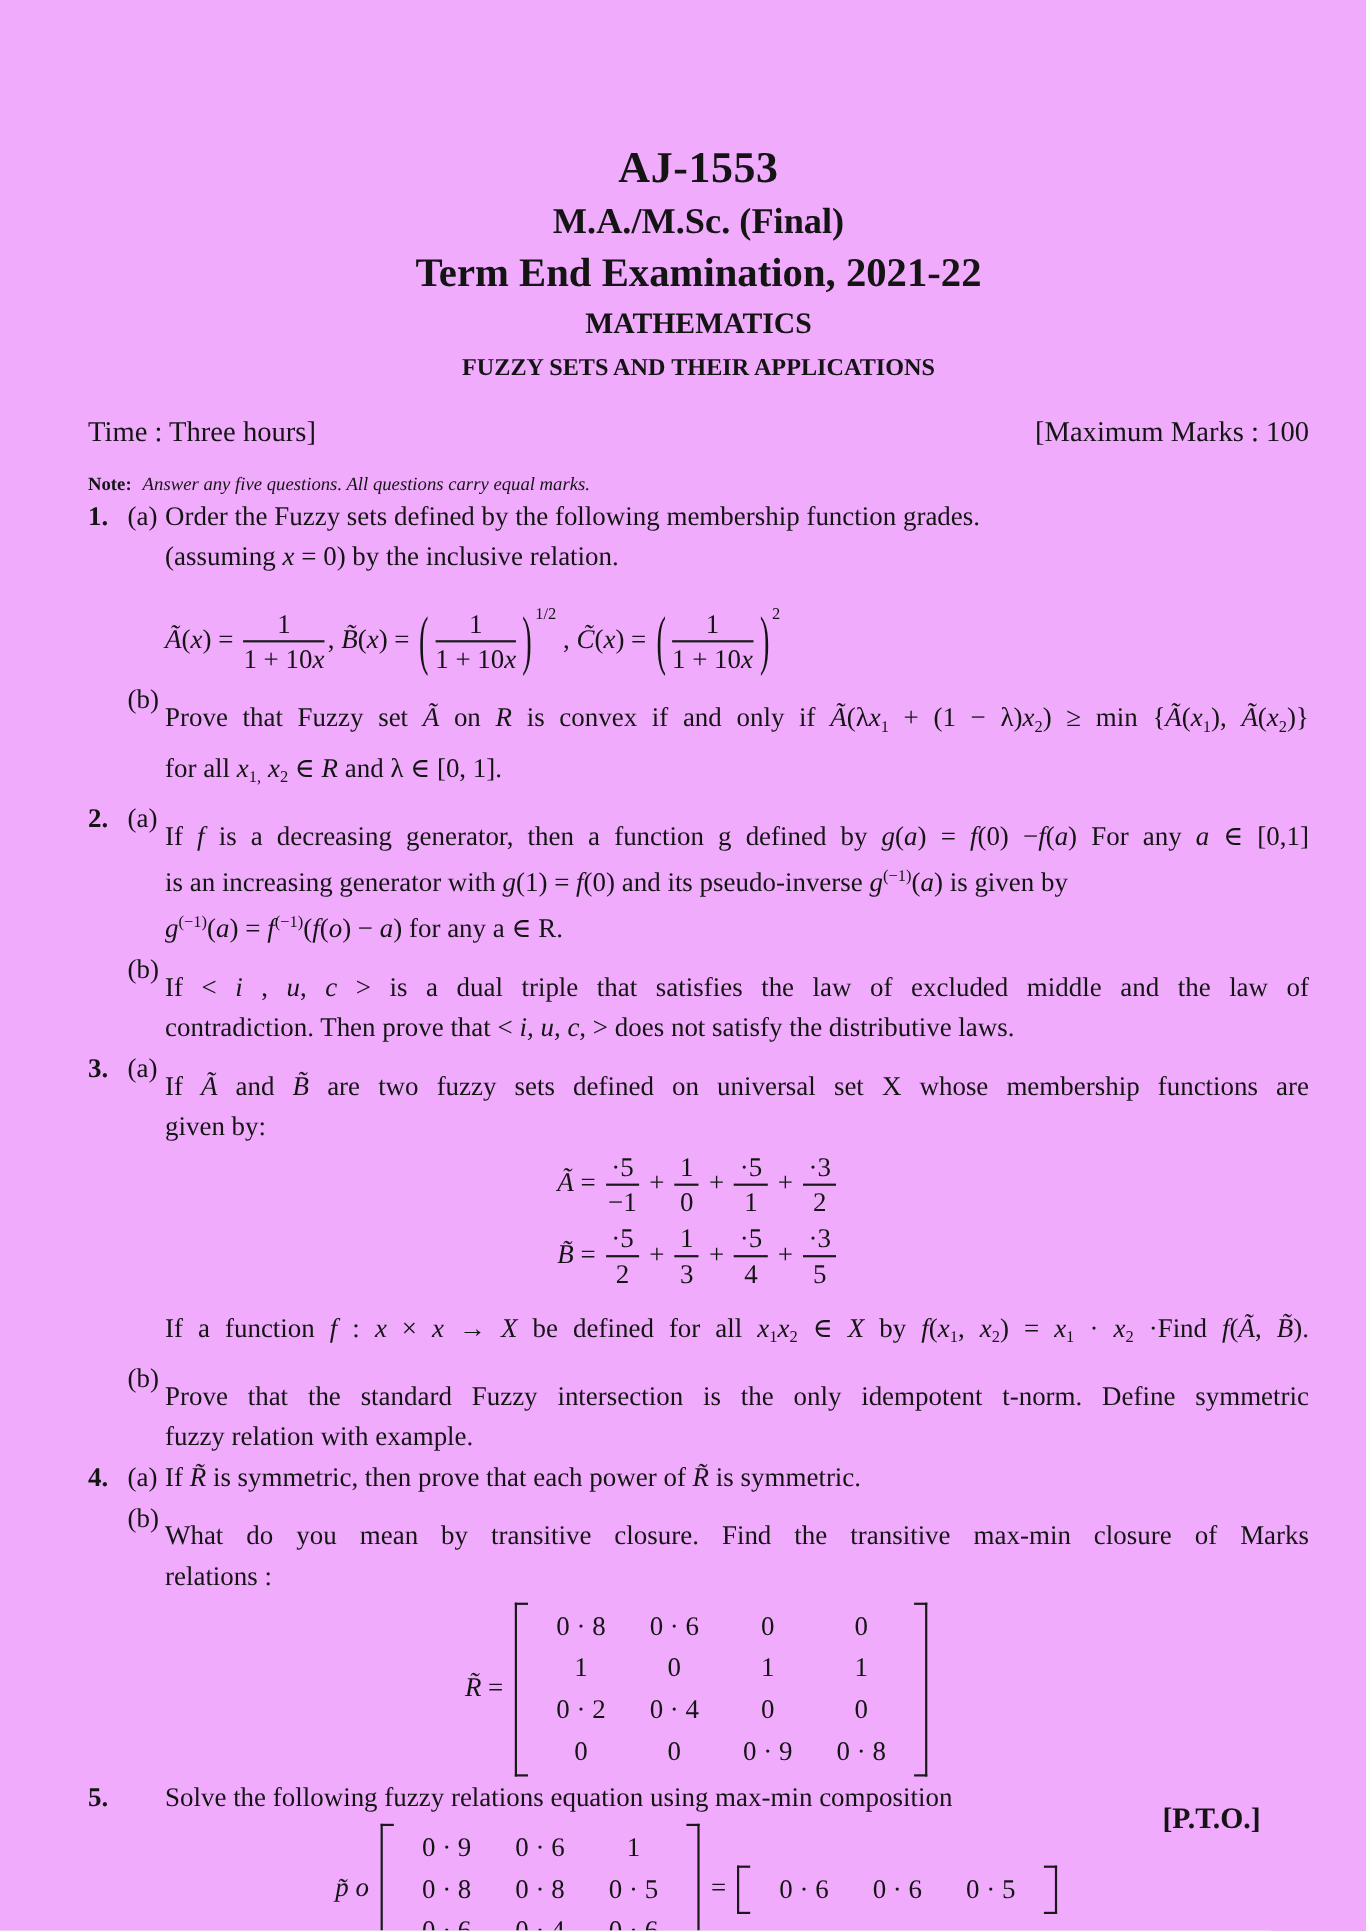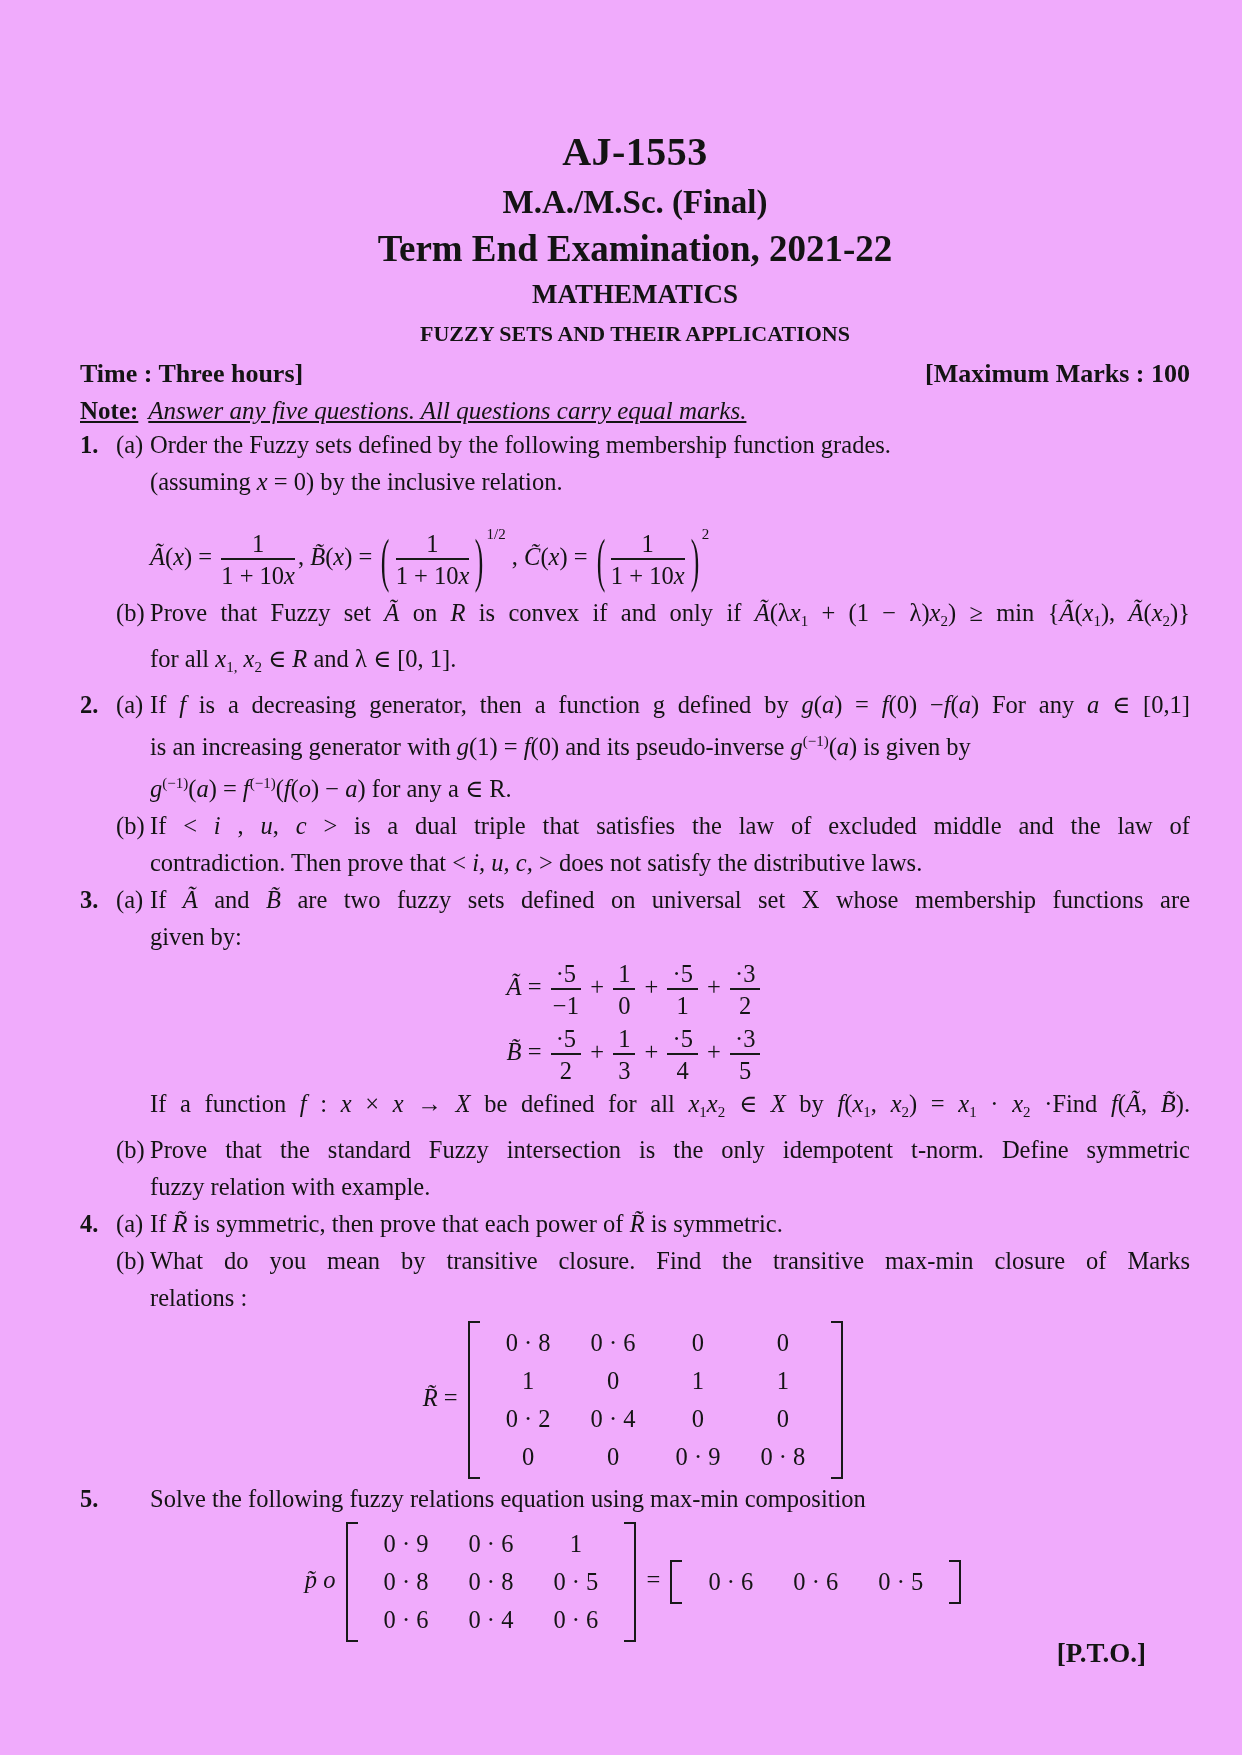--- a/index.html
+++ b/index.html
@@ -8,29 +8,29 @@
     box-sizing:border-box;padding:128px 52px 0 80px;margin:0 auto;
     font-family:"Liberation Serif","DejaVu Serif",serif;color:#141414;
     overflow:hidden;
   }
   .hdr{text-align:center;}
   .code{font-size:40px;font-weight:bold;letter-spacing:.5px;}
   .program{font-size:33px;font-weight:bold;margin-top:9px;}
   .exam{font-size:37px;font-weight:bold;margin-top:6px;}
   .subject{font-size:27px;font-weight:bold;margin-top:9px;}
   .paper{font-size:22px;font-weight:bold;margin-top:11px;}
-  .time-row{display:flex;justify-content:space-between;font-weight:bold;font-size:26px;margin-top:12px;}
-  .note-row{font-size:25px;margin-top:8px;text-decoration:underline;}
+  .time-row{display:flex;justify-content:space-between;font-weight:normal;font-size:26px;margin-top:31px;}
+  .note-row{font-size:17px;margin-top:22px;}
   .note-lab{font-weight:bold;}
   .note-txt{font-style:italic;margin-left:10px;}
   .row{display:flex;font-size:24.5px;line-height:35px;margin-top:2px;}
   .gn{flex:none;width:36px;font-weight:bold;}
   .gs{flex:none;width:34px;}
   .gt{flex:1;min-width:0;}
-  .just{text-align:justify;text-align-last:justify;}
+  .just{text-align:justify;text-align-last:justify;margin-top:16px;}
   .disp{text-align:center;font-size:24.5px;margin-top:6px;line-height:34px;}
   .disp-left{text-align:left;}
   .pad-exp{padding-top:16px;padding-bottom:4px;}
   .s-i{font-style:italic;}
   .s-sub{font-size:15px;vertical-align:-5px;}
   .s-sup{font-size:15px;vertical-align:9px;}
   .s-supb{font-size:15px;vertical-align:26px;}
   .s-bigp{display:inline-block;transform:scaleY(2.45) scaleX(1.05);vertical-align:middle;margin:0 3px;font-weight:400;}
   .frac{display:inline-flex;flex-direction:column;align-items:center;vertical-align:middle;margin:0 3px;text-align:center;}
   .frac .fn{display:block;align-self:stretch;border-bottom:2px solid #191919;padding:0 5px 1px;line-height:27px;}

